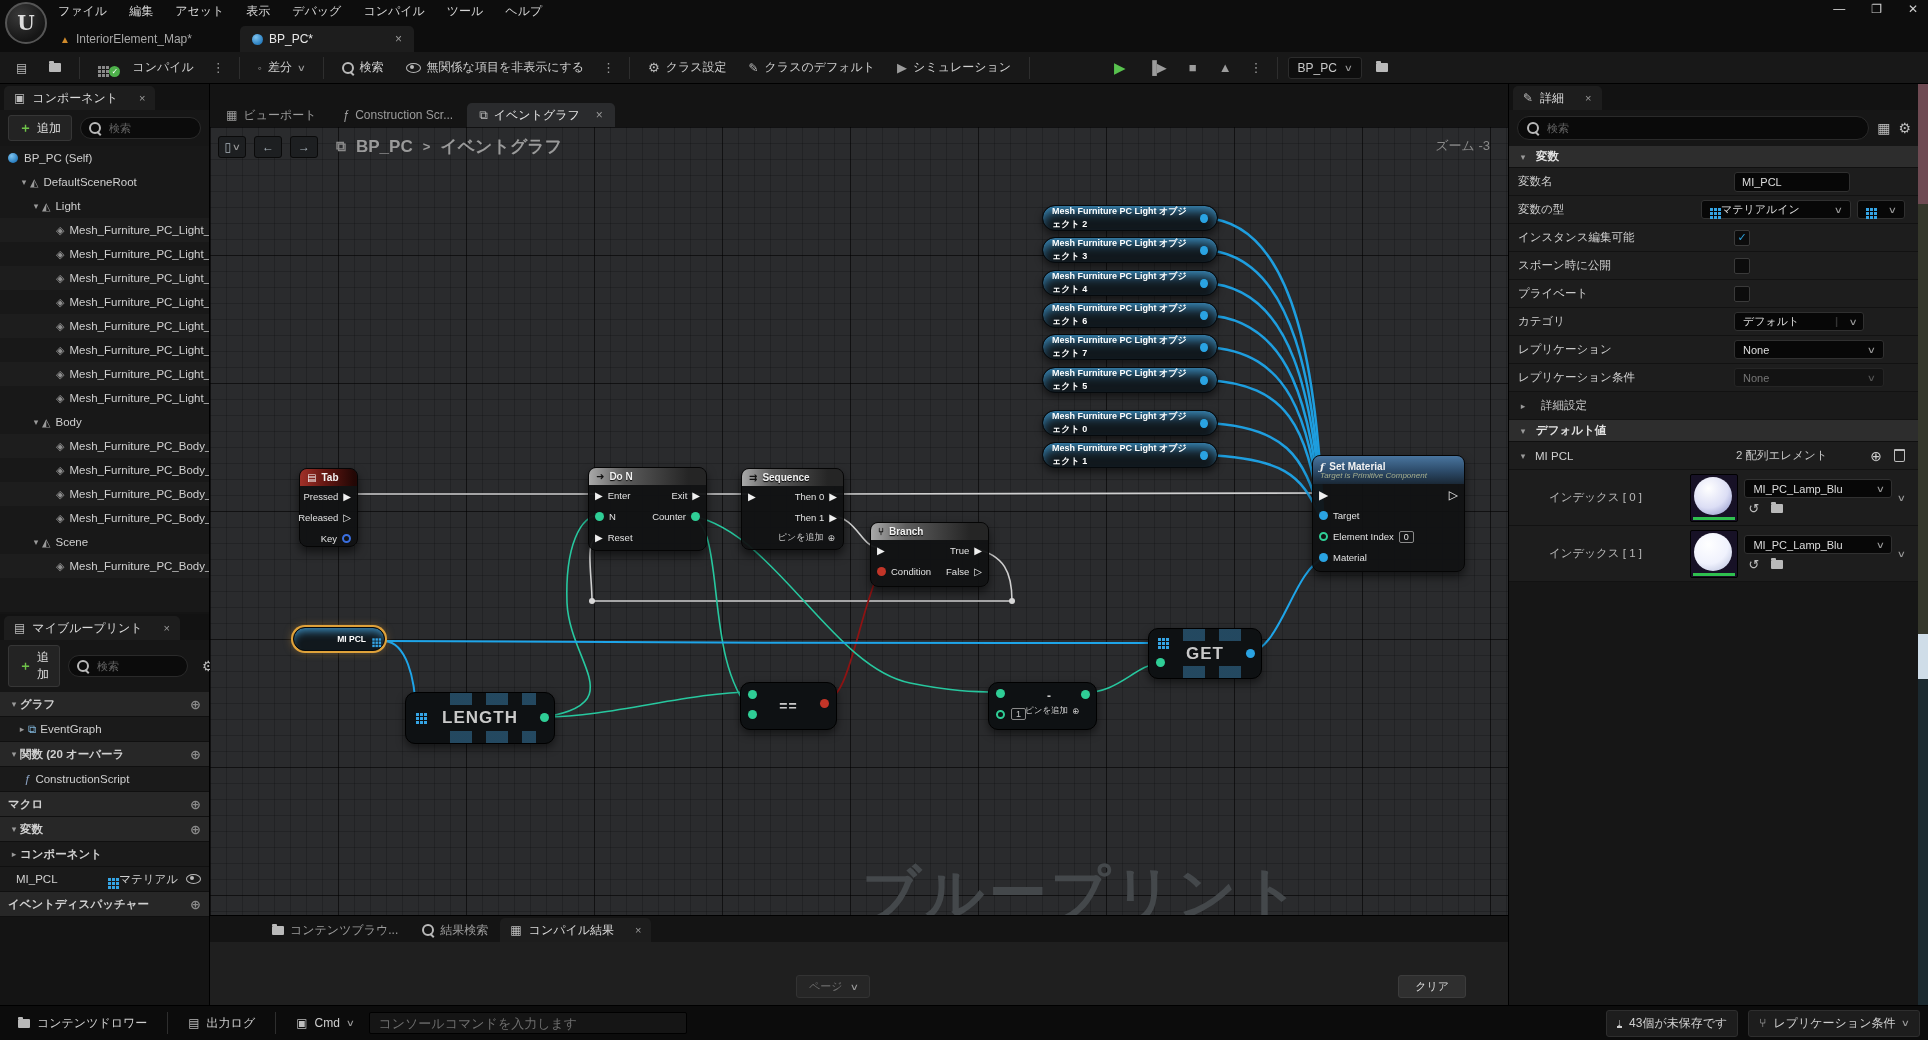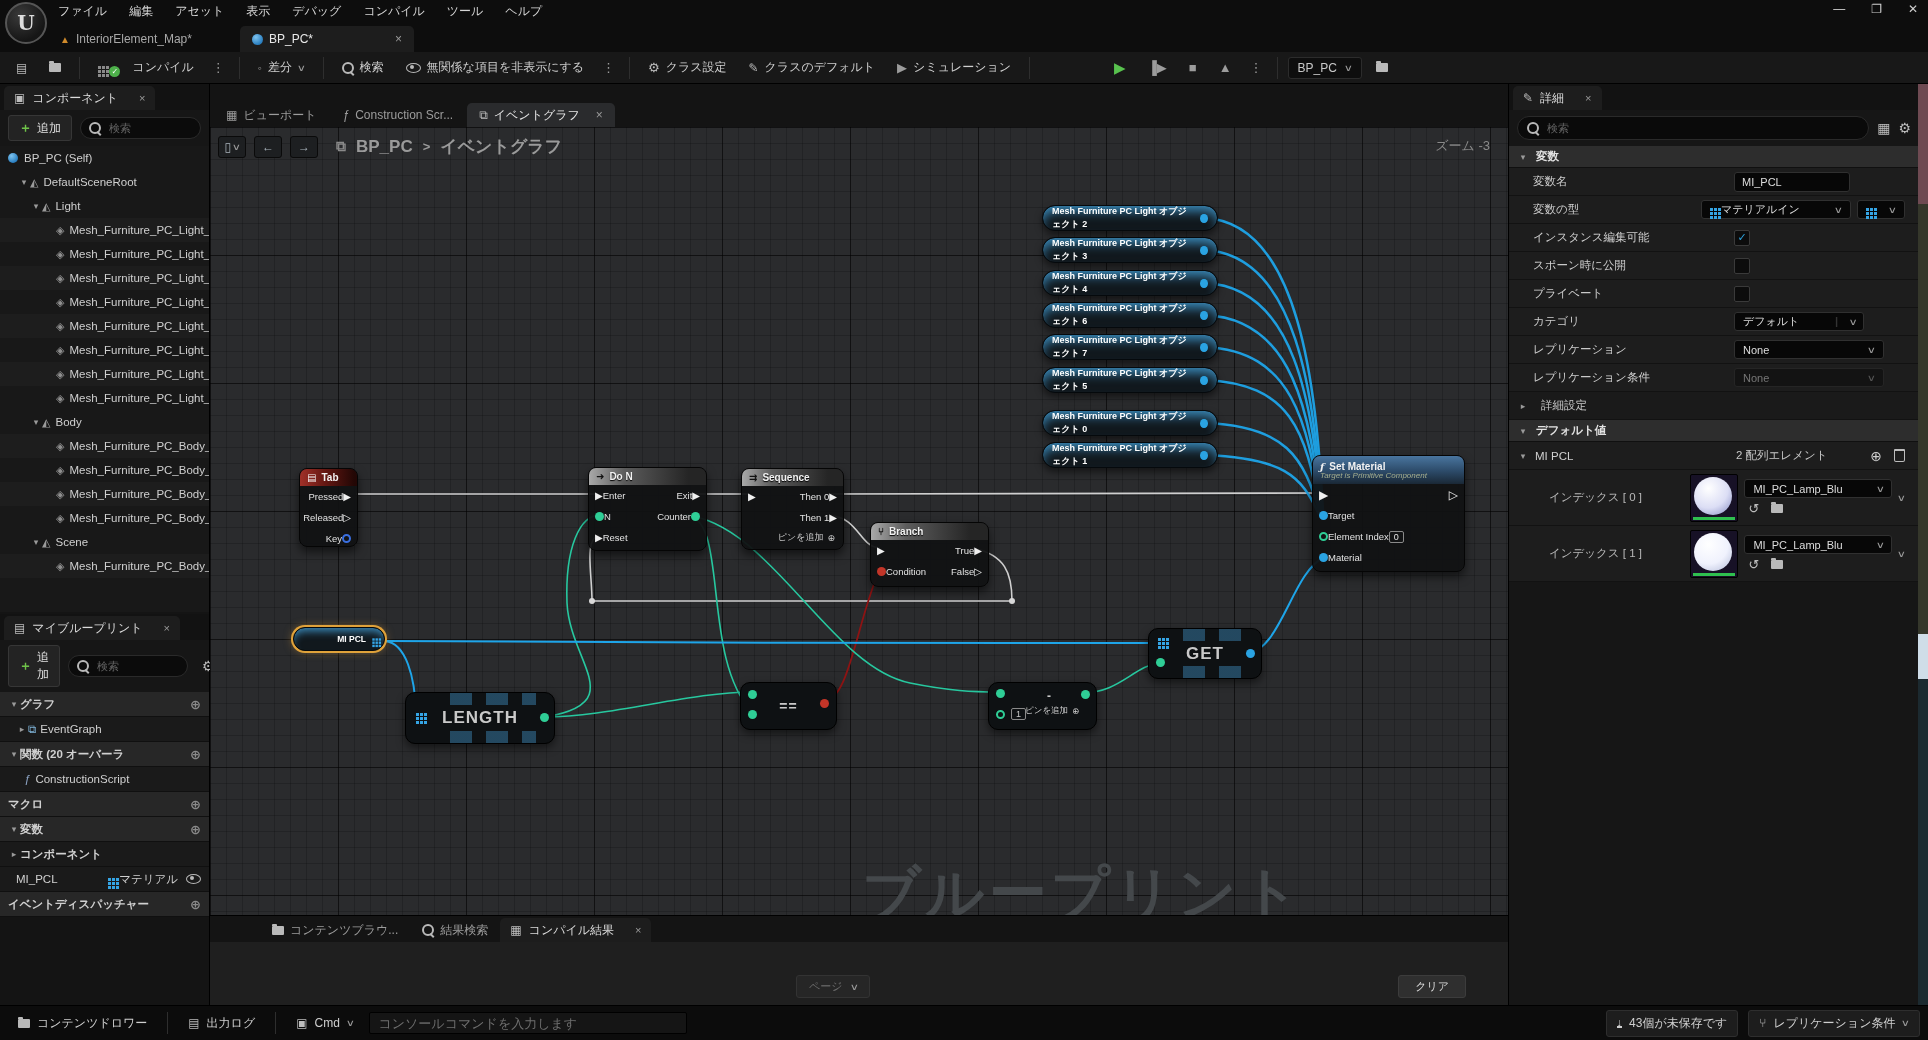--- a/index.html
+++ b/index.html
@@ -86,21 +86,21 @@
   
   .node{position:absolute;background:rgba(17,18,19,.95);border:1px solid #050505;border-radius:8px;
     box-shadow:0 5px 10px rgba(0,0,0,.55);z-index:10;font-size:9.5px;color:#e2e2e2}
   .nhead{height:17px;display:flex;align-items:center;gap:5px;padding:0 7px;border-radius:7px 7px 0 0;
     font-size:10px;font-weight:bold;color:#f2f2f2}
   .nhead.gray{background:linear-gradient(90deg,#a9a9a9 0%,#5c5c5c 30%,#252525 85%)}
   .nhead.red{background:linear-gradient(90deg,#a03028 0%,#631712 45%,#230705 95%)}
   .nhead.blue{background:linear-gradient(180deg,#49759f 0%,#2c4a68 55%,#1a2836 100%);height:28px;border-radius:7px 7px 0 0;
     flex-direction:column;align-items:flex-start;justify-content:center;gap:0}
   .nsub{font-size:8px;font-style:italic;font-weight:normal;color:#a4ad8e;line-height:8px}
-  .prow{height:21px;display:flex;align-items:center;padding:0 6px}
+  .prow{height:21px;display:flex;align-items:center;gap:5px;padding:0 6px}
   .prow.r{justify-content:flex-end}
   .x-f{color:#f0f0f0;font-size:10px}
   .x-h{color:#f0f0f0;font-size:10px}
   .dotp{width:9px;height:9px;border-radius:50%;display:inline-block;box-sizing:border-box}
   .db{background:#2aa3e2}.dg{background:#2fce96}.dgh{border:2px solid #2fce96}
   .dr{background:#c23528}.dbh{border:2px solid #3a6fe0}
   .addpin{font-size:9px;color:#cfcfcf;display:flex;align-items:center;gap:4px;justify-content:flex-end;padding:3px 8px}
   .pill{position:absolute;height:26px;border-radius:13px;background:#11181d;border:1px solid #05090c;
     box-shadow:inset 0 8px 12px -3px rgba(70,170,230,.8),0 4px 7px rgba(0,0,0,.5);z-index:10;
     display:flex;align-items:center;justify-content:flex-end;gap:6px;padding:0 9px;font-size:9px;font-weight:bold;color:#fff;box-sizing:border-box}
@@ -118,21 +118,21 @@
   .clearbtn{position:absolute;right:42px;bottom:8px;background:#2f2f2f;border:1px solid #3c3c3c;border-radius:3px;
     color:#dcdcdc;font-size:11px;padding:3px 16px}
   
   .rightcol{position:absolute;left:1508px;top:84px;width:410px;height:921px;background:#161616;border-left:1px solid #000}
   .dsearchrow{display:flex;align-items:center;gap:8px;padding:6px 8px;background:#161616}
   .dsearch{flex:1;display:flex;align-items:center;gap:6px;background:#0a0a0a;border:1px solid #2a2a2a;border-radius:12px;height:22px;padding:0 9px}
   .dsearch input{background:transparent;border:0;outline:0;color:#bbb;font-size:11px;width:220px}
   .dsearch input::placeholder{color:#666}
   .sechead{height:21px;background:#2d2d2d;display:flex;align-items:center;gap:7px;padding:0 8px;font-weight:bold;color:#e2e2e2;font-size:11.5px;border-bottom:1px solid #101010}
   .drow{height:27px;display:flex;align-items:center;border-bottom:1px solid #121212;background:#1d1d1d;font-size:11.5px}
-  .dlabel{width:225px;padding-left:24px;color:#cfcfcf;box-sizing:border-box;white-space:nowrap;overflow:hidden}
+  .dlabel{width:225px;padding-left:9px;color:#cfcfcf;box-sizing:border-box;white-space:nowrap;overflow:hidden}
   .dval{flex:1;display:flex;align-items:center;gap:6px;padding-right:14px}
   .inp{background:#070707;border:1px solid #303030;border-radius:3px;height:18px;color:#ddd;font-size:11px;padding:0 7px;outline:none}
   .sel{background:#070707;border:1px solid #303030;border-radius:3px;height:19px;color:#ddd;font-size:11px;
     display:flex;align-items:center;justify-content:space-between;padding:0 8px;width:150px;box-sizing:border-box}
   .sel.dis{opacity:.45}
   .cb{width:14px;height:14px;background:#0c0c0c;border:1px solid #3a3a3a;border-radius:2px;display:flex;align-items:center;justify-content:center;color:#2da4e0;font-weight:bold;font-size:11px}
   .thumb{width:46px;height:46px;border:1px solid #000;background:#171126;position:relative;border-radius:2px}
   .thumb .sph{position:absolute;left:3px;top:2px;width:38px;height:38px;border-radius:50%}
   .thumb .gbar{position:absolute;left:2px;bottom:1px;width:42px;height:3px;background:#2fbf4f}
   .i-trash{width:9px;height:10px;border:1px solid #bdbdbd;border-top:2px solid #bdbdbd;border-radius:1px 1px 2px 2px;display:inline-block}

